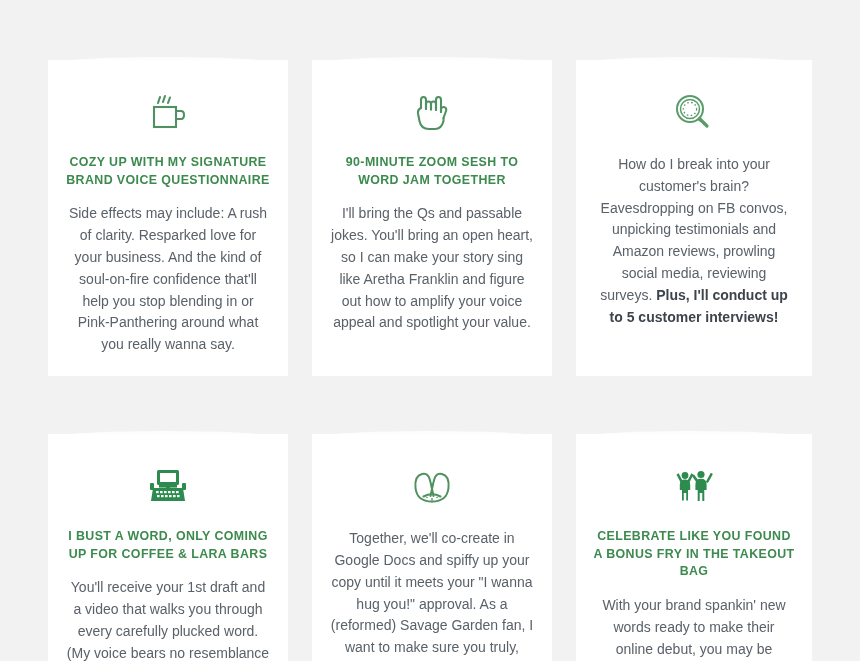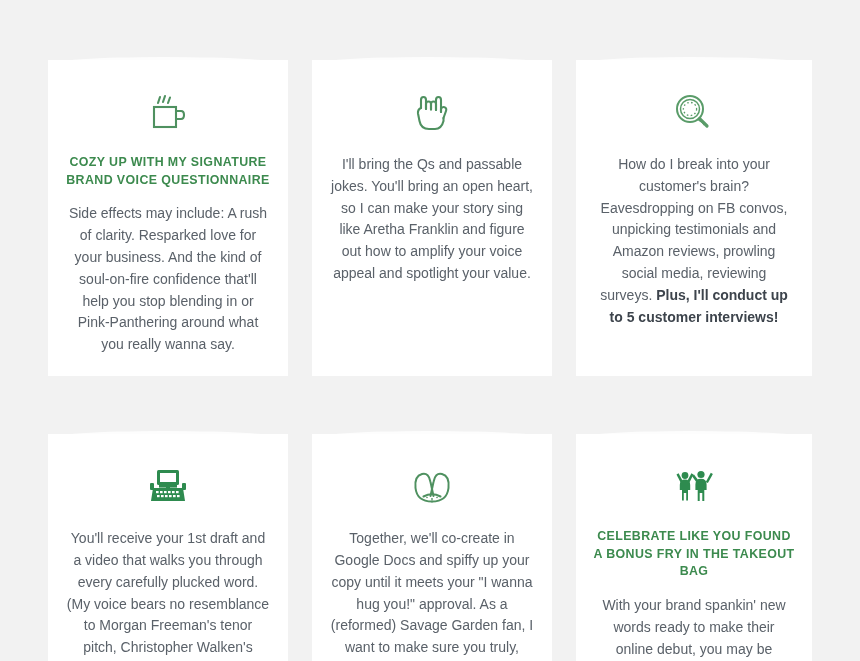--- a/index.html
+++ b/index.html
@@ -123,20 +123,21 @@
           <g fill="none" stroke="#4f9160" stroke-width="2.1" stroke-linejoin="round" stroke-linecap="round">
             <path d="M9 17 L9 9 Q9 6 11.5 6 Q14 6 14 9 L14 18"></path>
             <path d="M14 18 L14 13 Q14 10.5 16.5 10.5 Q19 10.5 19 13 L19 18.5"></path>
             <path d="M19 18.5 L19 13 Q19 10.5 21.5 10.5 Q24 10.5 24 13 L24 19"></path>
             <path d="M24 19 L24 9 Q24 6 26.5 6 Q29 6 29 9 L29 21"></path>
             <path d="M29 21 L29 18 Q30 15.5 32.5 16.2 Q35 17 34 20 L31.5 27"></path>
             <path d="M9 17 Q5.5 18.5 6 22.5 L7.5 30 Q9 38 17 38 L23 38 Q29.5 38 31.5 30 L31.5 27"></path>
           </g>
         </svg>
       </div>
+      <h3 class="card-title">90-MINUTE ZOOM SESH TO WORD JAM TOGETHER</h3>
       <p class="card-body"><span>I'll bring the Qs and passable jokes. You'll bring an open heart, so I can make your story sing like Aretha Franklin and figure out how to amplify your voice appeal and spotlight your value.</span><b></b><i></i></p>
     </div>
 
     <div class="card row1">
       <div class="icon-wrap">
         <svg width="46" height="44" viewBox="0 0 46 44">
           <circle cx="19" cy="18" r="13" fill="none" stroke="#5a9c69" stroke-width="2"></circle>
           <circle cx="19" cy="18" r="9.5" fill="none" stroke="#5a9c69" stroke-width="1.5"></circle>
           <circle cx="19" cy="18" r="6.6" fill="none" stroke="#5a9c69" stroke-width="1.3" stroke-dasharray="1.6 2.4"></circle>
           <path d="M28.6 27.6 L36 35" stroke="#5a9c69" stroke-width="3.2" stroke-linecap="round" fill="none"></path>
@@ -167,20 +168,21 @@
               <rect x="12" y="29" width="2.6" height="2.2"></rect>
               <rect x="16" y="29" width="2.6" height="2.2"></rect>
               <rect x="20" y="29" width="2.6" height="2.2"></rect>
               <rect x="24" y="29" width="2.6" height="2.2"></rect>
               <rect x="28" y="29" width="2.6" height="2.2"></rect>
               <rect x="32" y="29" width="2.6" height="2.2"></rect>
             </g>
           </g>
         </svg>
       </div>
+      <h3 class="card-title">I BUST A WORD, ONLY COMING UP FOR COFFEE &amp; LARA BARS</h3>
       <p class="card-body"><span>You'll receive your 1st draft and a video that walks you through every carefully plucked word. (My voice bears no resemblance to Morgan Freeman's tenor pitch, Christopher Walken's dramatic pauses, or Scarlett Johansson's husky purr. </span><b></b></p>
     </div>
 
     <div class="card row2">
       <div class="icon-wrap">
         <svg width="44" height="42" viewBox="0 0 44 42">
           <g fill="none" stroke="#4f9160" stroke-width="2" stroke-linecap="round">
             <path d="M22 35.5 Q7 35.5 5.5 22 Q4.2 10 12 8 Q19 6.3 20.5 16 L23.5 30"></path>
             <path d="M22 35.5 Q37 35.5 38.5 22 Q39.8 10 32 8 Q25 6.3 23.5 16 L20.5 30"></path>
             <path d="M13.5 30.5 Q22 26 30.5 30.5"></path>

